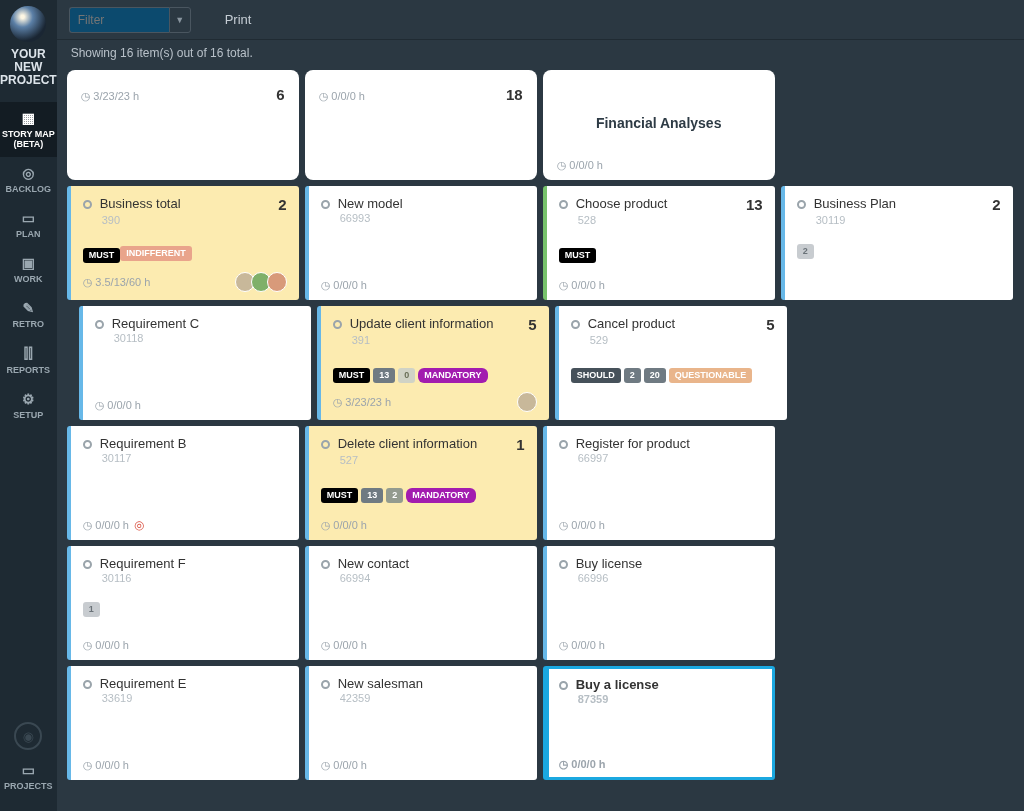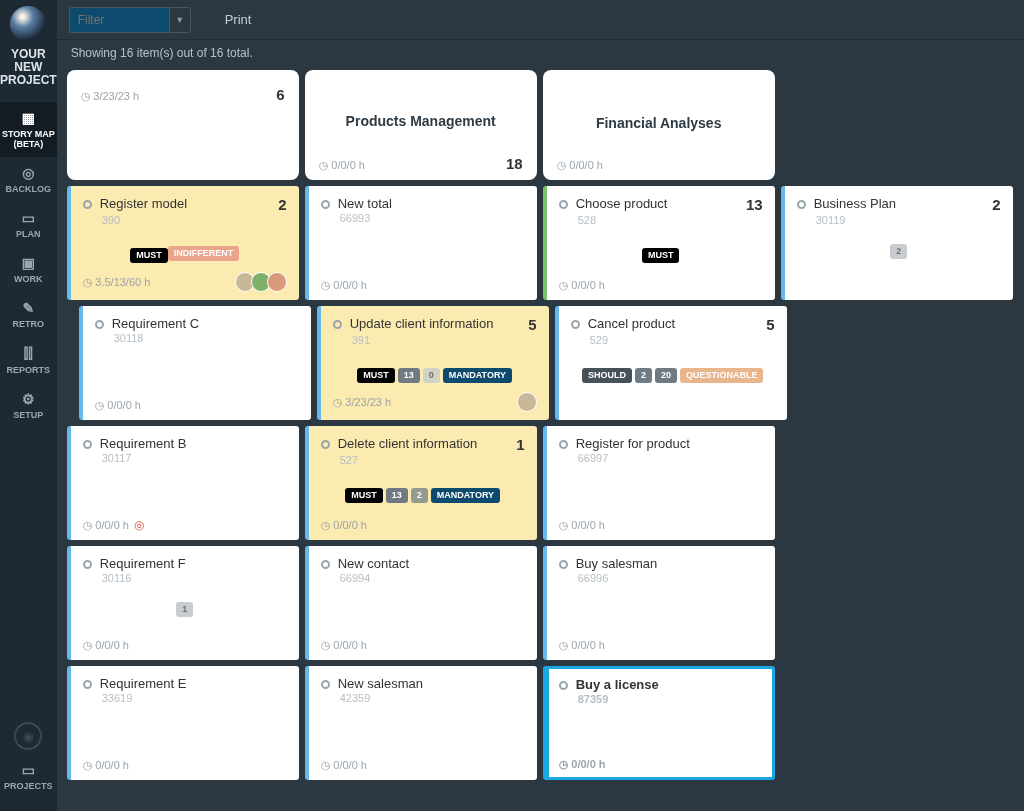--- a/index.html
+++ b/index.html
@@ -37,33 +37,33 @@
 .card-title { font-size: 13px; color: #333; flex:1; }
 .card-points { font-weight: 700; font-size: 15px; color: #333; margin-left:6px;}
 .card-id { color: #b6bec4; font-size: 11px; margin-left: 19px; margin-top: 1px; }
 .card-body { flex:1; }
 .tag { display:inline-block; padding: 2px 6px; border-radius: 3px; font-size: 9px; font-weight: 700; line-height:1.2;}
 .tag-must { background:#000; color:#fff; }
 .tag-should { background:#46515a; color:#fff; }
 .tag-num { background:#6f7a82; color:#fff; }
 .tag-num2 { background:#939b8f; color:#fff; }
 .tag-lightnum { background:#d0d3c6; color:#6a7058; }
-.tag-mandatory { background:#0c4a6e; color:#fff; }
+.tag-mandatory { background:#a21caf; color:#fff;border-radius:6px; }
 .tag-indiff { background:#e9a48b; color:#fff; }
 .tag-quest { background:#e9b58b; color:#fff; }
 .tag-grey { background:#c8ccd0; color:#6a7278; }
 .tag-row { display:flex; gap:3px; flex-wrap:wrap; margin-top:4px;}
 .avatars { display:flex; gap:-4px; margin-left:auto;}
 .avatar { width:20px; height:20px; border-radius:50%; background:#c8b89a; border:1px solid #fff; margin-left:-4px; display:inline-block;}
 .avatar.a2{background:#7fb069;}
 .avatar.a3{background:#d89a7a;}
 .red-circle{ color:#d84a3a; font-size:12px; }
 .time-foot{ display:flex; align-items:center; justify-content:space-between; margin-top:4px; color:#9ba4ac; font-size:11px;}
 .left-group{display:flex;align-items:center;gap:5px;}
-.mid-tags{display:flex;justify-content:center; align-items:center; margin-top:18px;}
+.mid-tags{display:flex;justify-content:flex-start; align-items:center; margin-top:18px;}
 </style>
 </head>
 <body>
 
 <div class="app">
   <div class="sidebar">
     <div class="logo"></div>
     <div class="project-title">YOUR NEW PROJECT</div>
     <div id="nav-slot">
         <div class="nav-item active"><span class="nav-icon">▦</span><span>STORY MAP (BETA)</span></div>
@@ -96,40 +96,39 @@
     <div class="status-line">Showing 16 item(s) out of 16 total.</div>
     <div class="board">
       <div class="cols" id="epic-row">
           <div class="epic">
             <div class="epic-footer">
               <span class="clock">3/23/23 h</span>
               <span class="epic-count">6</span>
             </div>
           </div>
           <div class="epic">
-            <div class="epic-title">Products Management</div>
             <div class="epic-footer">
               <span class="clock">0/0/0 h</span>
               <span class="epic-count">18</span>
             </div>
           </div>
           <div class="epic">
             <div class="epic-title">Financial Analyses</div>
             <div class="epic-footer">
               <span class="clock">0/0/0 h</span>
               <span class="epic-count"></span>
             </div>
           </div>
         </div>
       <div id="card-rows">
           <div class="cols" style="margin-top: 6px;">
             <div class="card yellow">
               <div class="card-head">
                 <span class="bullet"></span>
-                <span class="card-title">Register model</span>
+                <span class="card-title">Business total</span>
                 <span class="card-points">2</span>
               </div>
               <div class="card-id">390</div>
               <div class="card-body">
                 <div class="mid-tags">
                   <div class="tag-row">
                     <span class="tag tag-must">MUST</span>
                   </div>
                   <span class="tag tag-indiff">INDIFFERENT</span>
                 </div>
@@ -141,21 +140,21 @@
                 <span class="avatars">
                   <span class="avatar a1"></span>
                   <span class="avatar a2"></span>
                   <span class="avatar a3"></span>
                 </span>
               </div>
             </div>
             <div class="card">
               <div class="card-head">
                 <span class="bullet"></span>
-                <span class="card-title">New total</span>
+                <span class="card-title">New model</span>
               </div>
               <div class="card-id">66993</div>
               <div class="card-body"></div>
               <div class="time-foot">
                 <span class="left-group">
                   <span class="clock">0/0/0 h</span>
                 </span>
               </div>
             </div>
             <div class="card green-edge">
@@ -334,21 +333,21 @@
               <div class="card-body"></div>
               <div class="time-foot">
                 <span class="left-group">
                   <span class="clock">0/0/0 h</span>
                 </span>
               </div>
             </div>
             <div class="card">
               <div class="card-head">
                 <span class="bullet"></span>
-                <span class="card-title">Buy salesman</span>
+                <span class="card-title">Buy license</span>
               </div>
               <div class="card-id">66996</div>
               <div class="card-body"></div>
               <div class="time-foot">
                 <span class="left-group">
                   <span class="clock">0/0/0 h</span>
                 </span>
               </div>
             </div>
             <div></div>

